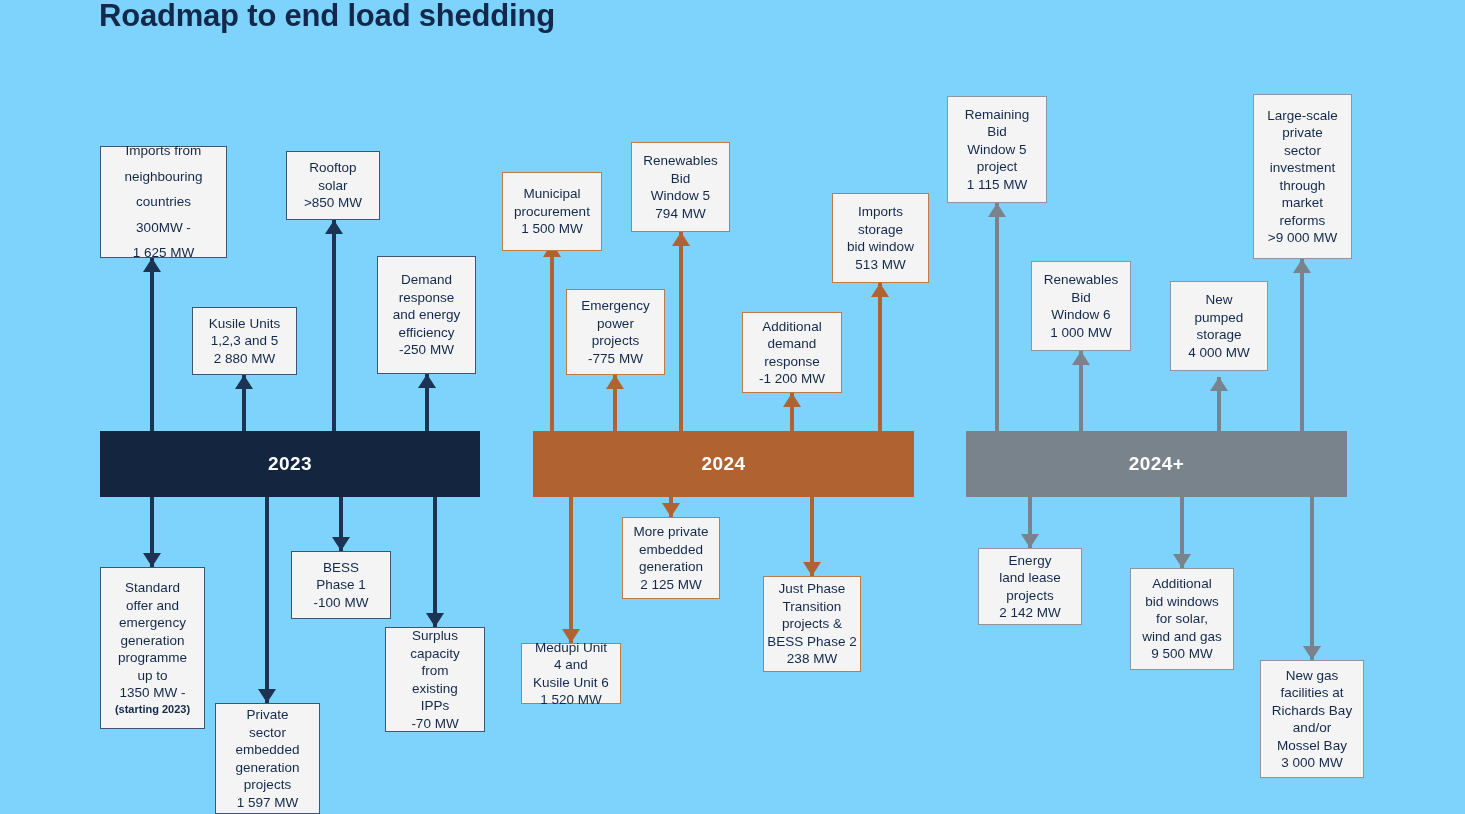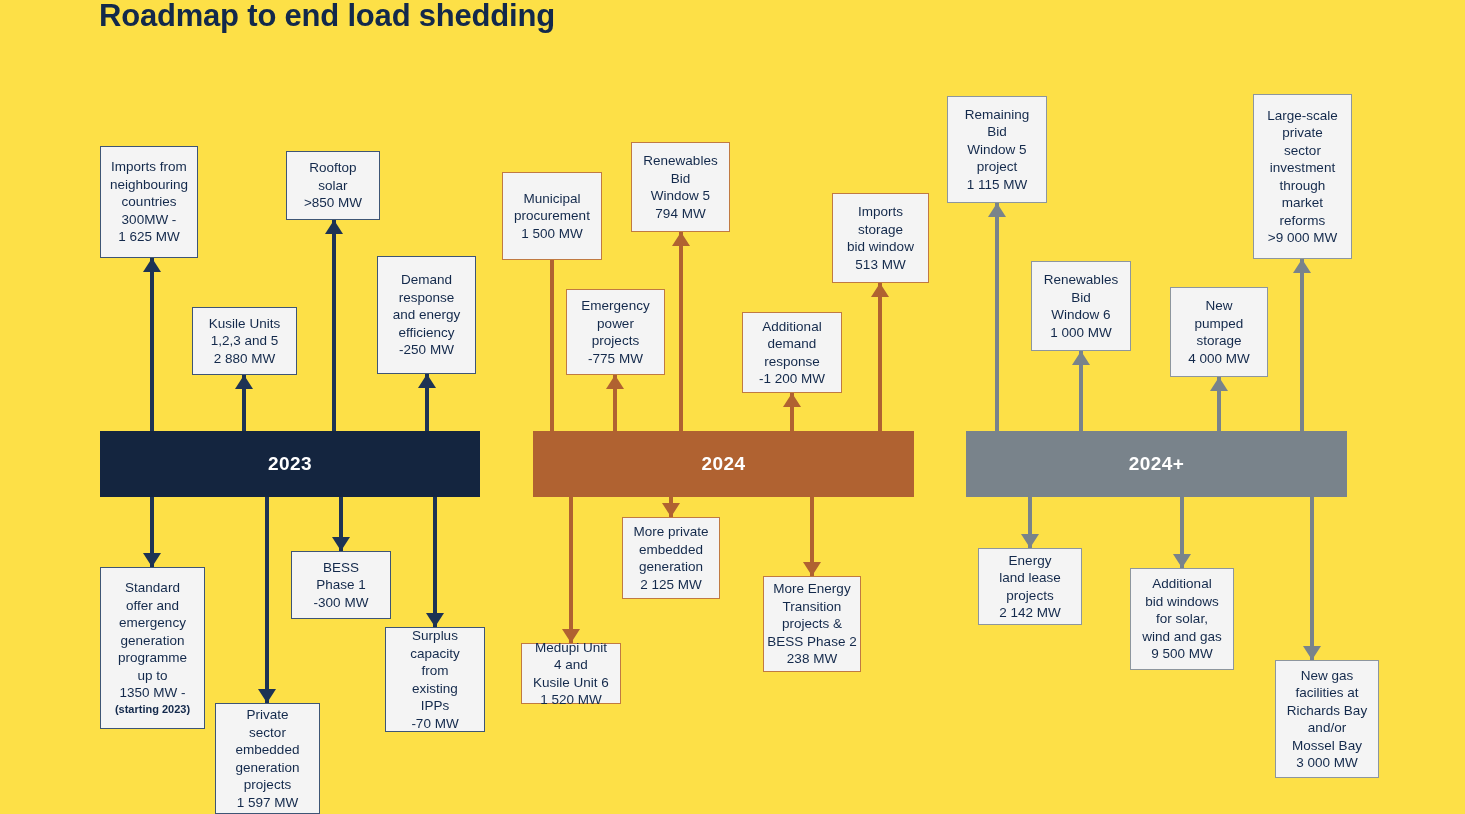--- a/index.html
+++ b/index.html
@@ -5,21 +5,21 @@
   html,body{margin:0;padding:0;background:#ffffff;}
   body{
     font-family:"Liberation Sans", sans-serif;
     -webkit-font-smoothing:antialiased;
   }
   #canvas{
     position:relative;
     width:1465px;
     height:814px;
     overflow:hidden;
-    background:#fde047;
+    background:#7dd3fc;
   }
   #page-title{
     position:absolute;
     left:99px;
     top:-2px;
     font-size:31px;
     font-weight:bold;
     color:#13294b;
     letter-spacing:-0.2px;
     white-space:nowrap;
@@ -123,21 +123,21 @@
         <span>2023</span>
       </div>
       <div class="yearbar" style="left: 533px; top: 431px; width: 381px; height: 66px; background: rgb(176, 98, 49);">
         <span>2024</span>
       </div>
       <div class="yearbar" style="left: 966px; top: 431px; width: 381px; height: 66px; background: rgb(121, 131, 139);">
         <span>2024+</span>
       </div>
     </div>
   <div id="nodes">
-      <div class="node navy" style="left: 100px; top: 146px; width: 98px; height: 112px;">
+      <div class="node navy" style="left: 100px; top: 146px; width: 127px; height: 112px; gap: 8px;">
         <div>Imports from</div>
         <div>neighbouring</div>
         <div>countries</div>
         <div class="val">300MW -</div>
         <div class="val">1 625 MW</div>
       </div>
       <div class="node navy" style="left: 192px; top: 307px; width: 105px; height: 68px;">
         <div>Kusile Units</div>
         <div class="val">1,2,3 and 5</div>
         <div class="val">2 880 MW</div>
@@ -168,31 +168,31 @@
         <div>Private</div>
         <div>sector</div>
         <div>embedded</div>
         <div>generation</div>
         <div>projects</div>
         <div class="val">1 597 MW</div>
       </div>
       <div class="node navy" style="left: 291px; top: 551px; width: 100px; height: 68px;">
         <div>BESS</div>
         <div>Phase 1</div>
-        <div class="val">-300 MW</div>
+        <div class="val">-100 MW</div>
       </div>
       <div class="node navy" style="left: 385px; top: 627px; width: 100px; height: 105px;">
         <div>Surplus</div>
         <div>capacity</div>
         <div>from</div>
         <div>existing</div>
         <div>IPPs</div>
         <div class="val">-70 MW</div>
       </div>
-      <div class="node orange" style="left: 502px; top: 172px; width: 100px; height: 88px;">
+      <div class="node orange" style="left: 502px; top: 172px; width: 100px; height: 79px;">
         <div>Municipal</div>
         <div>procurement</div>
         <div class="val">1 500 MW</div>
       </div>
       <div class="node orange" style="left: 566px; top: 289px; width: 99px; height: 86px;">
         <div>Emergency</div>
         <div>power</div>
         <div>projects</div>
         <div class="val">-775 MW</div>
       </div>
@@ -220,40 +220,40 @@
         <div>Kusile Unit 6</div>
         <div class="val">1 520 MW</div>
       </div>
       <div class="node orange" style="left: 622px; top: 517px; width: 98px; height: 82px; text-align: center;">
         <div>More private</div>
         <div>embedded</div>
         <div>generation</div>
         <div class="val">2 125 MW</div>
       </div>
       <div class="node orange" style="left: 763px; top: 576px; width: 98px; height: 96px;">
-        <div>More Energy</div>
+        <div>Just Phase</div>
         <div>Transition</div>
         <div>projects &amp;</div>
         <div>BESS Phase 2</div>
         <div class="val">238 MW</div>
       </div>
       <div class="node gray" style="left: 947px; top: 96px; width: 100px; height: 107px;">
         <div>Remaining</div>
         <div>Bid</div>
         <div>Window 5</div>
         <div>project</div>
         <div class="val">1 115 MW</div>
       </div>
       <div class="node gray" style="left: 1031px; top: 261px; width: 100px; height: 90px;">
         <div>Renewables</div>
         <div>Bid</div>
         <div>Window 6</div>
         <div class="val">1 000 MW</div>
       </div>
-      <div class="node gray" style="left: 1170px; top: 287px; width: 98px; height: 90px;">
+      <div class="node gray" style="left: 1170px; top: 281px; width: 98px; height: 90px;">
         <div>New</div>
         <div>pumped</div>
         <div>storage</div>
         <div class="val">4 000 MW</div>
       </div>
       <div class="node gray" style="left: 1253px; top: 94px; width: 99px; height: 165px;">
         <div>Large-scale</div>
         <div>private</div>
         <div>sector</div>
         <div>investment</div>
@@ -268,21 +268,21 @@
         <div>projects</div>
         <div class="val">2 142 MW</div>
       </div>
       <div class="node gray" style="left: 1130px; top: 568px; width: 104px; height: 102px;">
         <div>Additional</div>
         <div>bid windows</div>
         <div>for solar,</div>
         <div>wind and gas</div>
         <div class="val">9 500 MW</div>
       </div>
-      <div class="node gray" style="left: 1260px; top: 660px; width: 104px; height: 118px; margin-left: 15px;">
+      <div class="node gray" style="left: 1260px; top: 660px; width: 104px; height: 118px;">
         <div>New gas</div>
         <div>facilities at</div>
         <div>Richards Bay</div>
         <div>and/or</div>
         <div>Mossel Bay</div>
         <div class="val">3 000 MW</div>
       </div>
     </div>
 
 </div>

